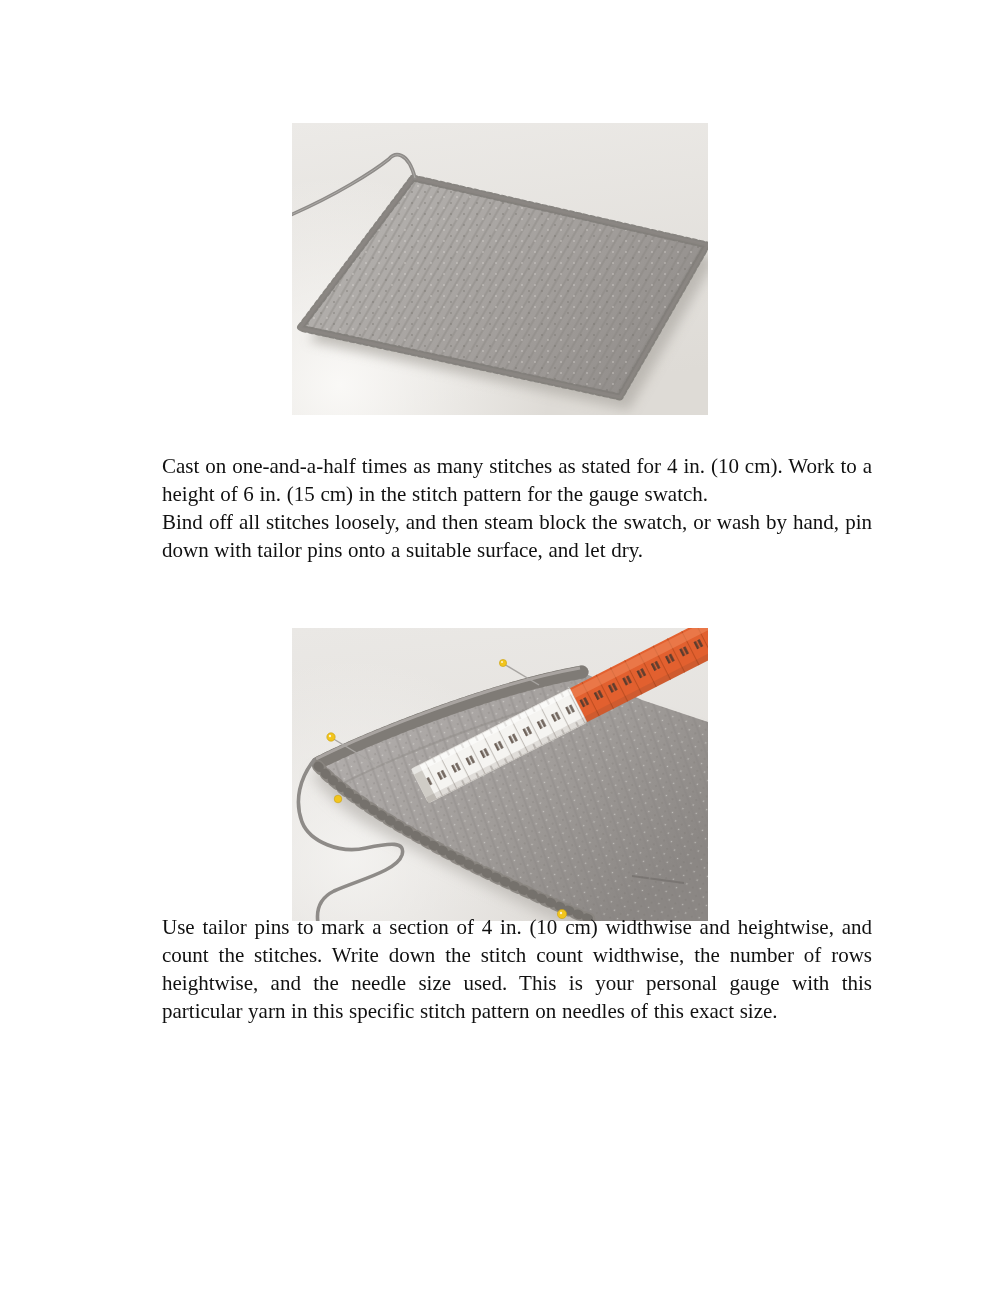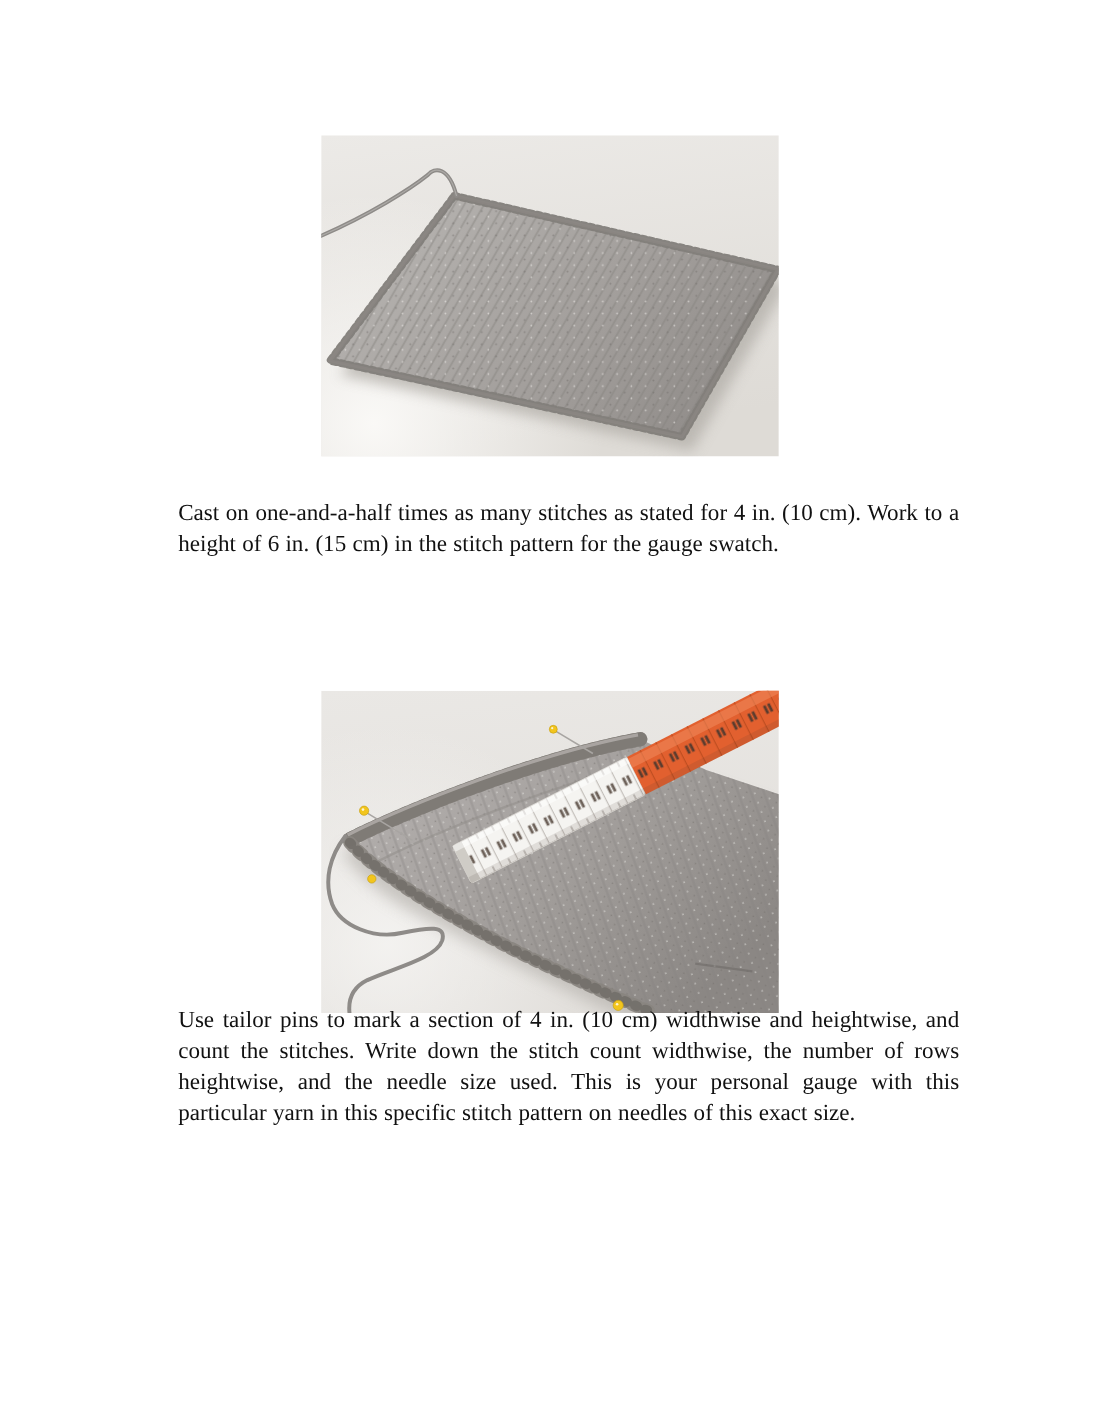--- a/index.html
+++ b/index.html
@@ -62,20 +62,21 @@
         <path d="M121,55 L415,122 L328,274 L8,205 Z" fill="none" stroke="#8d8985" stroke-width="3" opacity="0.6"></path>
       </g>
 
       <path d="M123,55 C116,28 103,29 97,36 C82,48 45,72 -6,94" fill="none" stroke="#8e8b88" stroke-width="3.6" stroke-linecap="round"></path>
       <path d="M123,55 C116,28 103,29 97,36 C82,48 45,72 -6,94" fill="none" stroke="#c2bfbc" stroke-width="1" opacity="0.6"></path>
     </svg>
   </figure>
 
   <div class="textblock block1">
     <p>Cast on one-and-a-half times as many stitches as stated for 4 in. (10 cm). Work to a height of 6 in. (15 cm) in the stitch pattern for the gauge swatch.</p>
+    <p>Bind off all stitches loosely, and then steam block the swatch, or wash by hand, pin down with tailor pins onto a suitable surface, and let dry.</p>
   </div>
 
   <figure class="photo photo2">
     <svg width="416" height="293" viewBox="0 0 416 293">
       <defs>
         <linearGradient id="bg2" x1="0" y1="0" x2="0.15" y2="1">
           <stop offset="0" stop-color="#eae8e5"></stop>
           <stop offset="1" stop-color="#e0ddd9"></stop>
         </linearGradient>
         <radialGradient id="glow2" gradientUnits="userSpaceOnUse" cx="60" cy="230" r="200">

